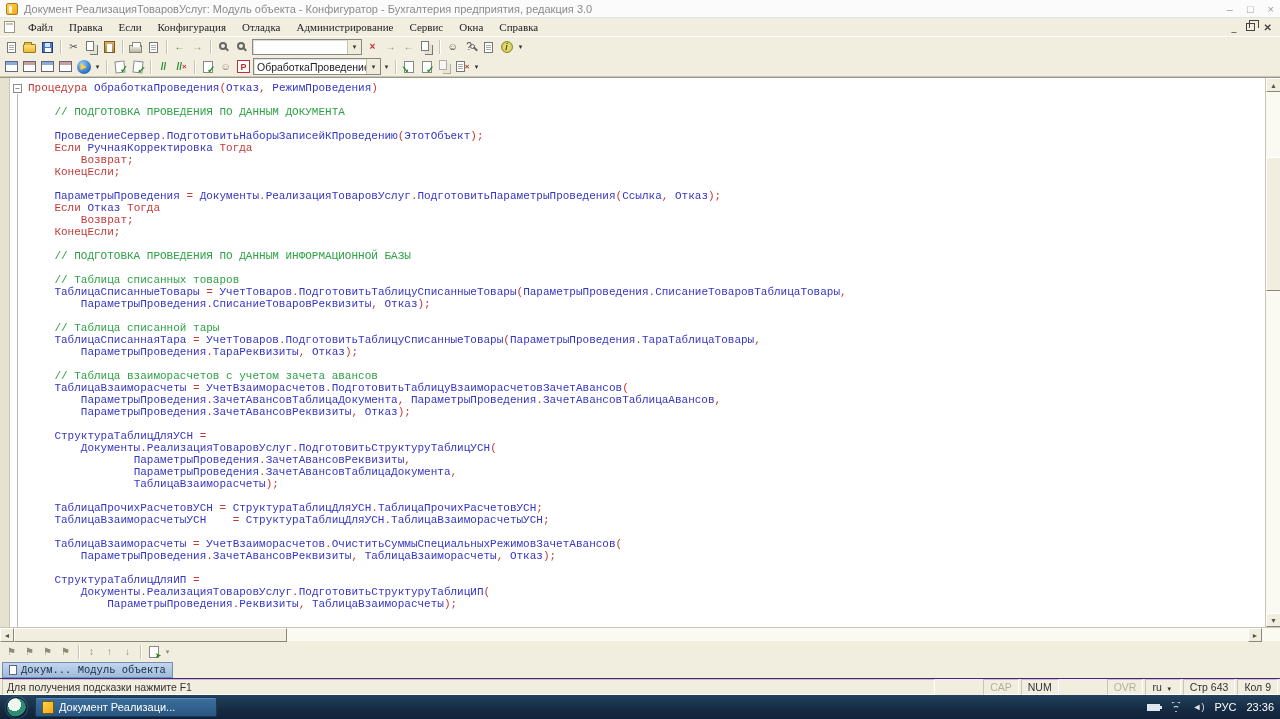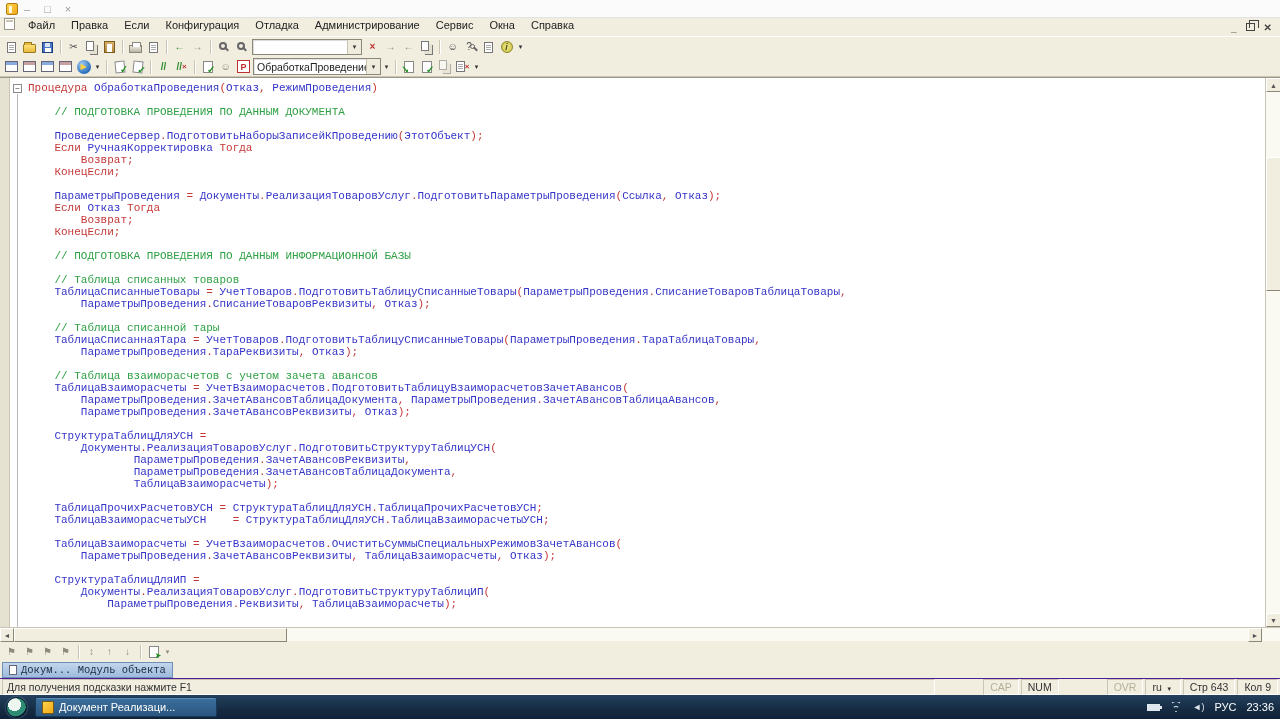--- a/index.html
+++ b/index.html
@@ -12,22 +12,22 @@
   .app-icon { width:12px; height:12px; background:linear-gradient(135deg,#ffd34d,#f0a818);
     border:1px solid #b07c10; border-radius:2px; position:relative; }
   .app-icon:before { content:""; position:absolute; left:2px; top:2px; width:3px; height:7px;
     background:#fff7d8; }
   .titlebar .title { font-size:11px; color:#8a8a8a; flex:1 1 auto; white-space:nowrap;
     overflow:hidden; }
   .wctl { display:flex; gap:14px; color:#9a9a9a; font-size:11px; }
   .wctl span { cursor:default; }
 
   
-  .menubar { height:18px; display:flex; padding:0 4px; gap:2px;
-    background:#f1eee0; }
+  .menubar { height:18px; display:flex; align-items:center; padding:0 4px; gap:2px;
+    background:#f1eee0;font-family:Liberation Serif, serif; }
   .child-icon { width:11px; height:12px; background:#fff; border:1px solid #9a9786;
     margin-right:4px; position:relative; }
   .child-icon:before { content:""; position:absolute; left:1px; top:1px; right:1px; height:2px;
     background:#c9c5b2; }
   .menu-item { font-size:11px; color:#222; padding:1px 7px; white-space:nowrap; }
   .mdictl { margin-left:auto; display:flex; align-items:center; gap:9px; color:#444;
     font-size:10px; font-weight:bold; padding-right:4px; }
   .mdi-restore { width:9px; height:8px; border:1px solid #444; position:relative; background:#f1eee0; }
   .mdi-restore:before { content:""; position:absolute; left:2px; top:-4px; width:8px; height:7px;
     border:1px solid #444; border-bottom:none; }
@@ -169,20 +169,21 @@
   .tr-wifi i:nth-child(1){ width:12px; height:12px; }
   .tr-wifi i:nth-child(2){ width:7px; height:7px; }
   .tr-wifi i:nth-child(3){ width:2px; height:2px; background:#dfe7ee; border:none; border-radius:50%; }
   .tr-vol { color:#dfe7ee; font-size:9px; }
 </style>
 </head>
 <body>
 
 <div class="titlebar">
   <span class="app-icon"></span>
+  <span class="title">Документ РеализацияТоваровУслуг: Модуль объекта - Конфигуратор - Бухгалтерия предприятия, редакция 3.0</span>
   <span class="wctl">
     <span>–</span>
     <span>□</span>
     <span>×</span>
   </span>
 </div>
 
 <div class="menubar">
   <span class="child-icon"></span>
   <span class="menu-item">Файл</span>

